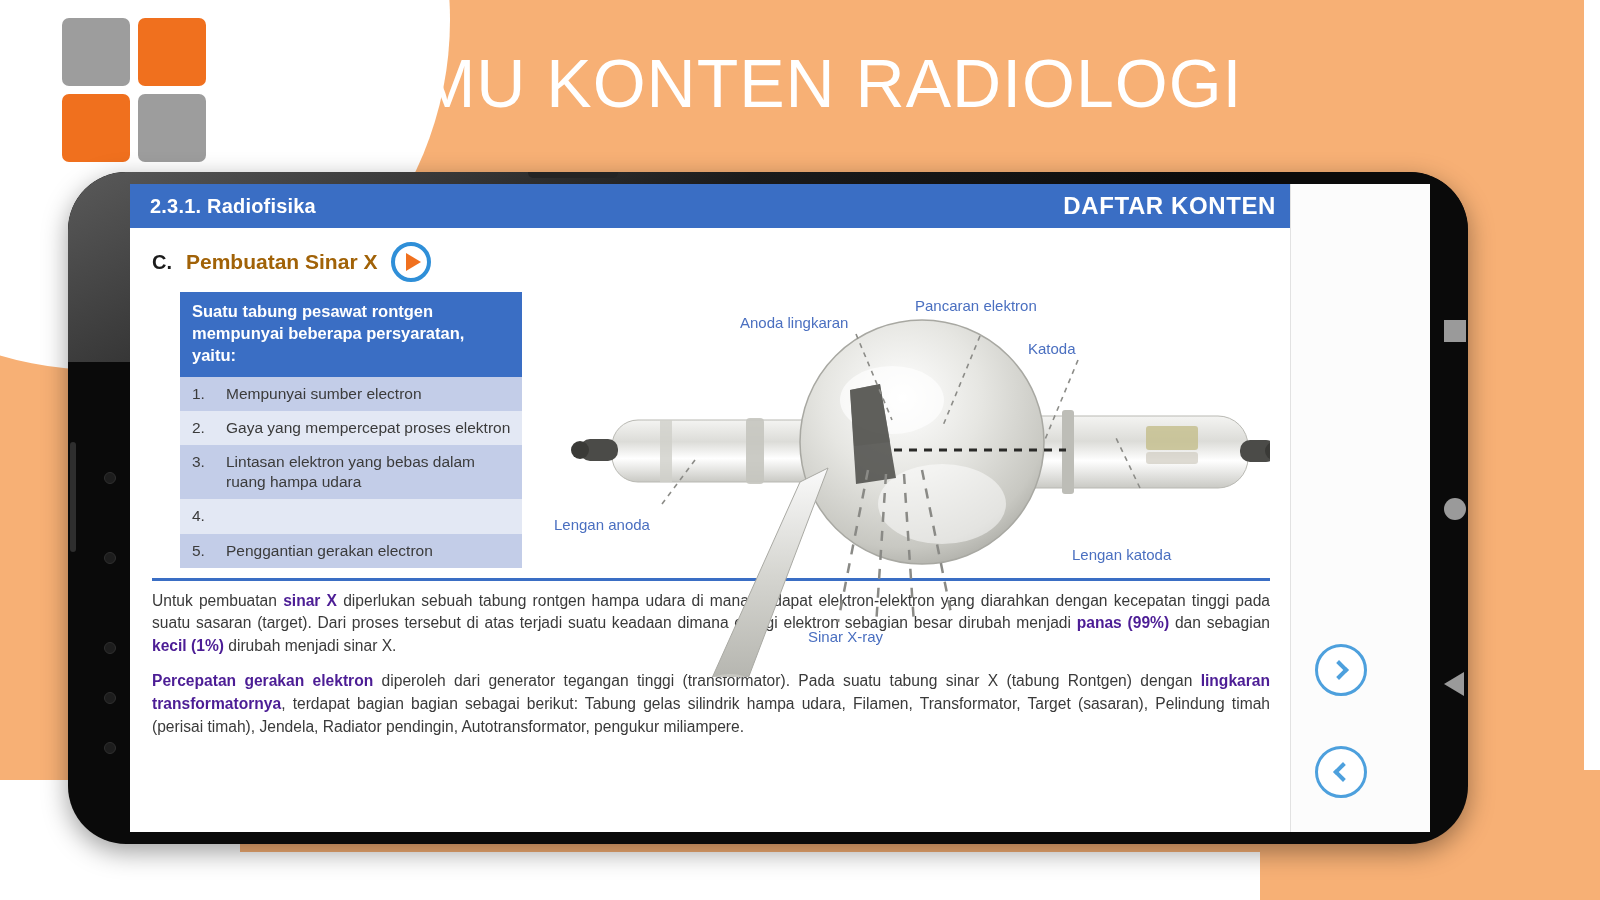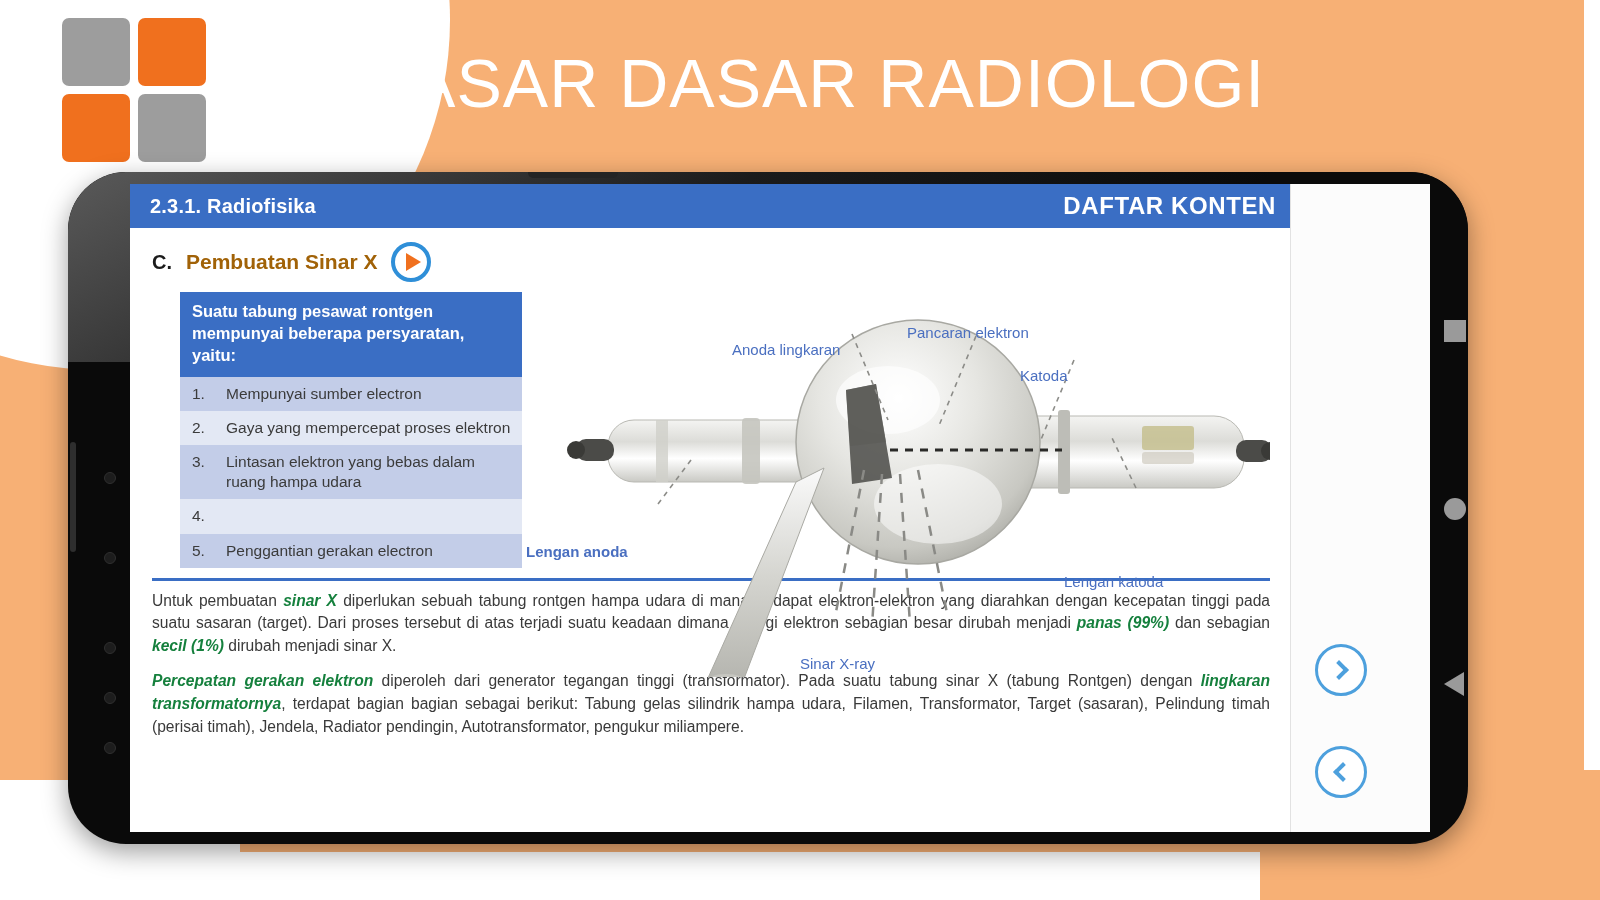--- a/index.html
+++ b/index.html
@@ -236,21 +236,21 @@
   }
   .play-tri {
     width: 0; height: 0;
     border-left: 15px solid #F0701E;
     border-top: 9px solid transparent;
     border-bottom: 9px solid transparent;
     margin-left: 4px;
   }
 
   
-  .body-cols { display: flex; }
+  .body-cols { display: flex; gap: 8px; }
   .col-left { width: 370px; flex: 0 0 370px; padding-left: 28px; }
   .col-right { flex: 1; position: relative; }
 
   .req-box-head {
     background: #3a6ec4;
     color: #ffffff;
     font-weight: bold;
     font-size: 16.5px;
     line-height: 1.33;
     padding: 9px 12px 10px 12px;
@@ -268,37 +268,36 @@
   .req-num { width: 34px; flex: 0 0 34px; }
   .req-text i { font-style: italic; }
 
   
   .tube-wrap { position: absolute; left: 0; top: 0; width: 100%; height: 385px; }
   .tube-label {
     position: absolute;
     color: #4a6fc0;
     font-size: 15px;
     white-space: nowrap;
-    margin-top: 27px;
   }
 
   
   .divider {
     height: 3px;
     background: #3a6ec4;
     margin: 10px 0 9px 0;
   }
   .para {
     font-size: 15.6px;
     line-height: 1.45;
     color: #3a3a3a;
     text-align: justify;
     margin-bottom: 13px;
   }
-  .para b { color: #15803d; font-style: italic; }
+  .para b { color: #4c1d95; }
 
   
   .androidnav {
     position: absolute;
     left: 1372px; top: 0;
     width: 28px; height: 672px;
   }
   .navbtn { position: absolute; left: 4px; }
   .navbtn.recents { top: 148px; width: 22px; height: 22px; background: #9a9a9a; }
   .navbtn.home    { top: 326px; width: 22px; height: 22px; background: #9a9a9a; border-radius: 50%; }
@@ -318,21 +317,21 @@
   <div class="bg-white-bottom-left"></div>
   <div class="bg-orange-corner"></div>
 
   <div class="logo">
     <div class="sq tl"></div>
     <div class="sq tr"></div>
     <div class="sq bl"></div>
     <div class="sq br"></div>
   </div>
 
-  <div class="banner-title">DASAR DASAR RADIOLOGI</div>
+  <div class="banner-title">ILMU KONTEN RADIOLOGI</div>
 
   <div class="phone">
     <div class="notch-speaker"></div>
     <div class="bezel-left-btn"></div>
     <div class="bezel-dot d1"></div>
     <div class="bezel-dot d2"></div>
     <div class="bezel-cam"></div>
     <div class="bezel-dot d3"></div>
     <div class="bezel-dot d4"></div>
     <div class="bezel-dot d5"></div>
@@ -455,21 +454,21 @@
                   <line x1="430" y1="44" x2="392" y2="136"></line>
                   <line x1="528" y1="68" x2="494" y2="150"></line>
                   <line x1="112" y1="212" x2="148" y2="164"></line>
                   <line x1="590" y1="196" x2="566" y2="146"></line>
                 </g>
               </svg>
 
               <span class="tube-label" style="left:210px; top:22px;">Anoda lingkaran</span>
               <span class="tube-label" style="left:385px; top:5px;">Pancaran elektron</span>
               <span class="tube-label" style="left:498px; top:48px;">Katoda</span>
-              <span class="tube-label" style="left:4px;  top:224px;font-weight:bold;">Lengan anoda</span>
+              <span class="tube-label" style="left:24px;  top:224px;">Lengan anoda</span>
               <span class="tube-label" style="left:542px; top:254px;">Lengan katoda</span>
               <span class="tube-label" style="left:278px; top:336px;">Sinar X-ray</span>
             </div>
           </div>
         </div>
 
         <div class="divider"></div>
 
         <div id="paras">
             <p class="para"><span>Untuk pembuatan </span><b>sinar X</b><span> diperlukan sebuah tabung rontgen hampa udara di mana terdapat elektron-elektron yang diarahkan dengan kecepatan tinggi pada suatu sasaran (target). Dari proses tersebut di atas terjadi suatu keadaan dimana energi elektron sebagian besar dirubah menjadi </span><b>panas (99%)</b><span> dan sebagian </span><b>kecil (1%)</b><span> dirubah menjadi sinar X.</span></p>

